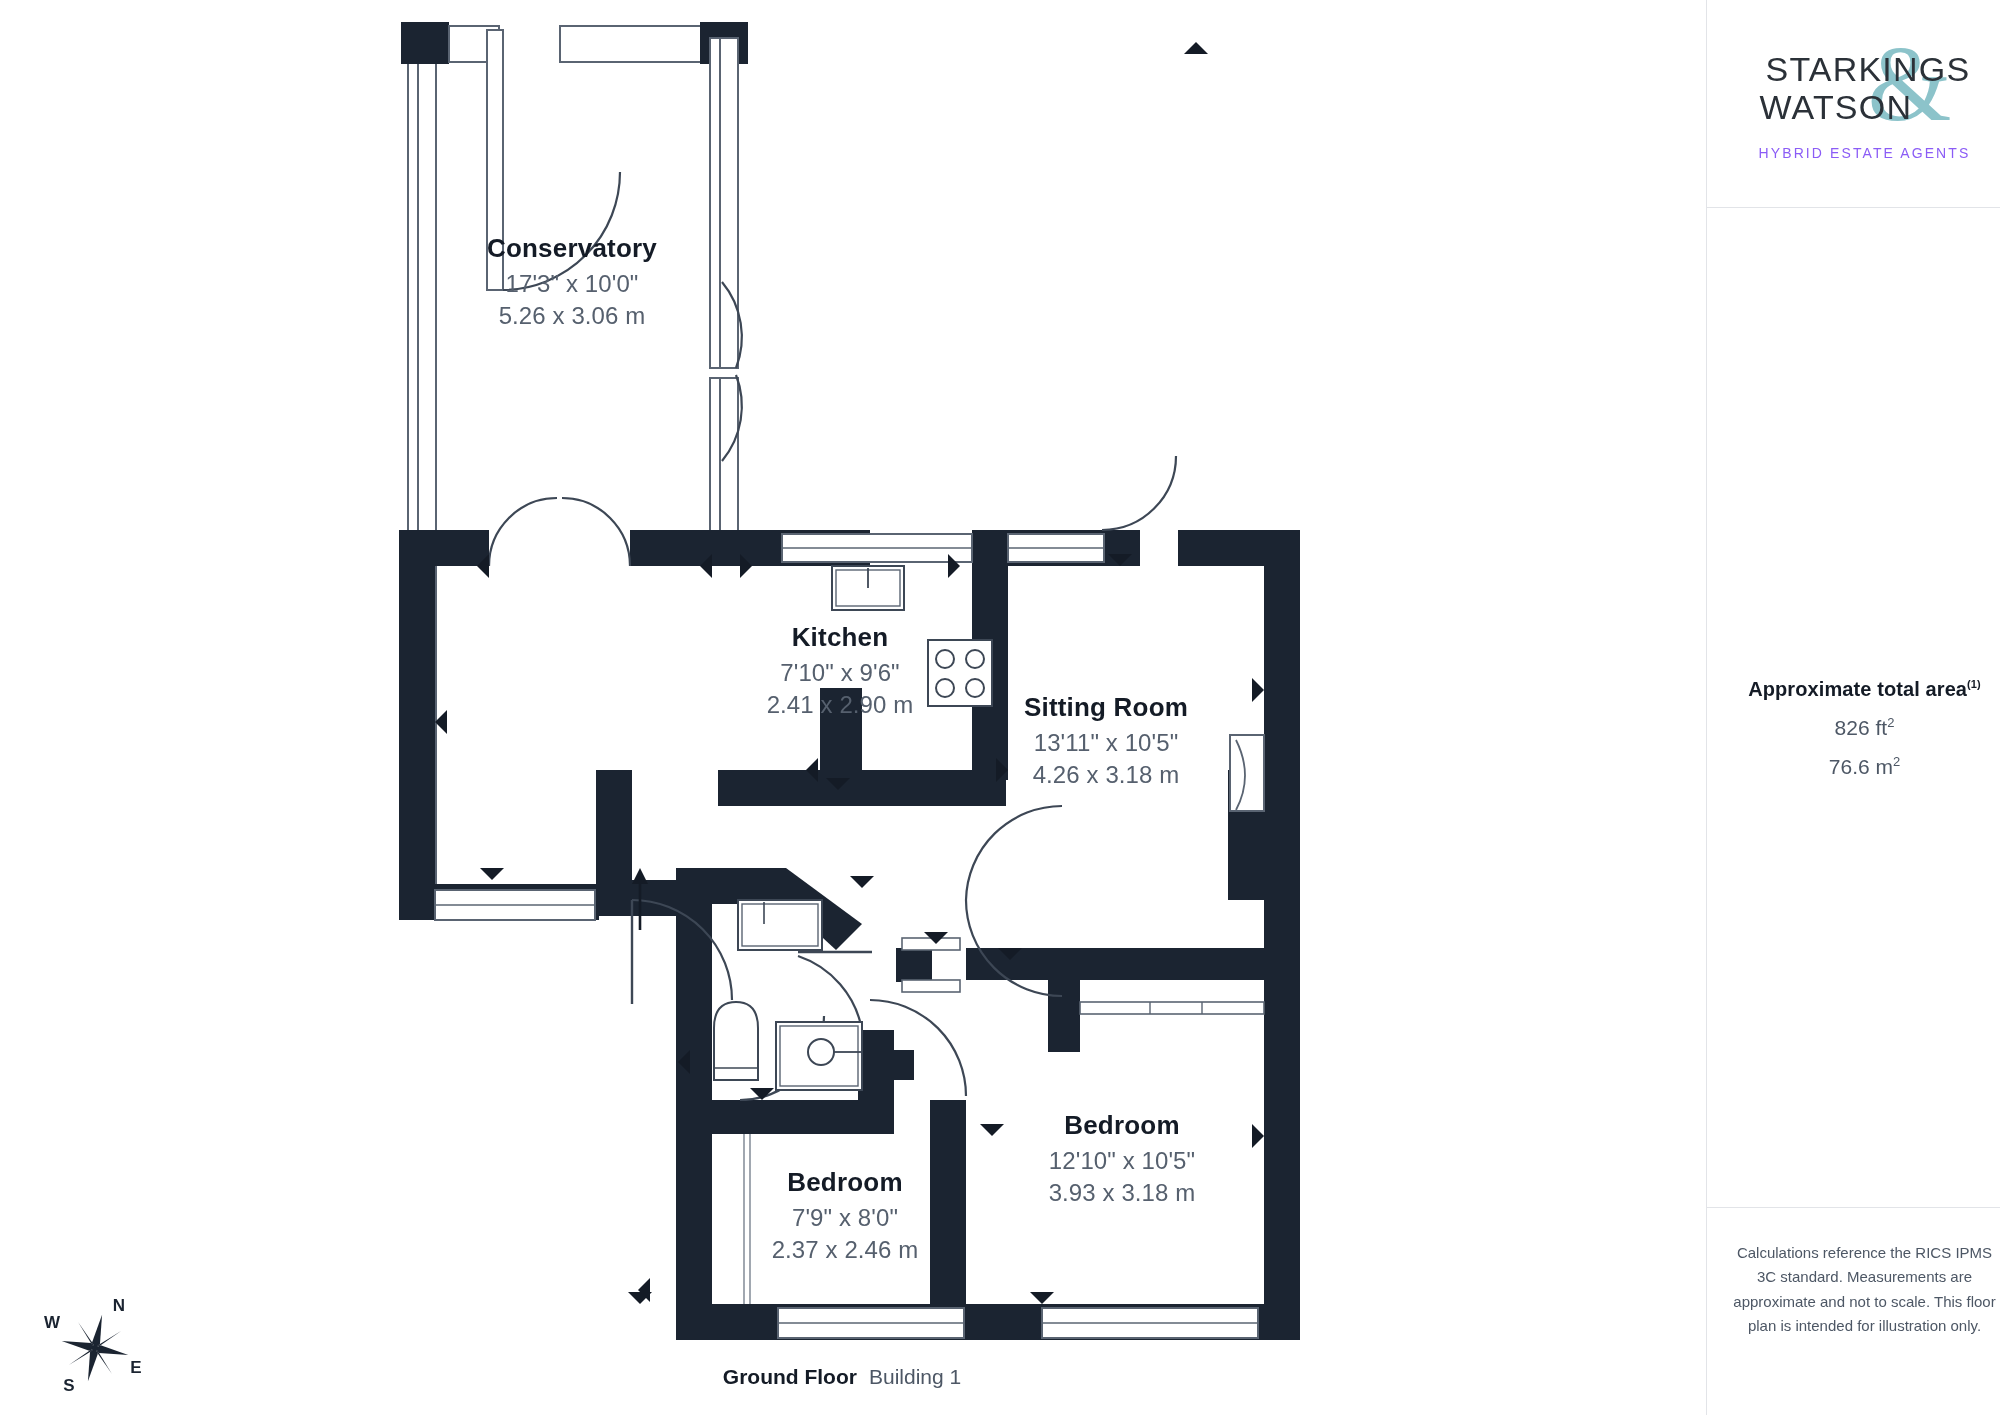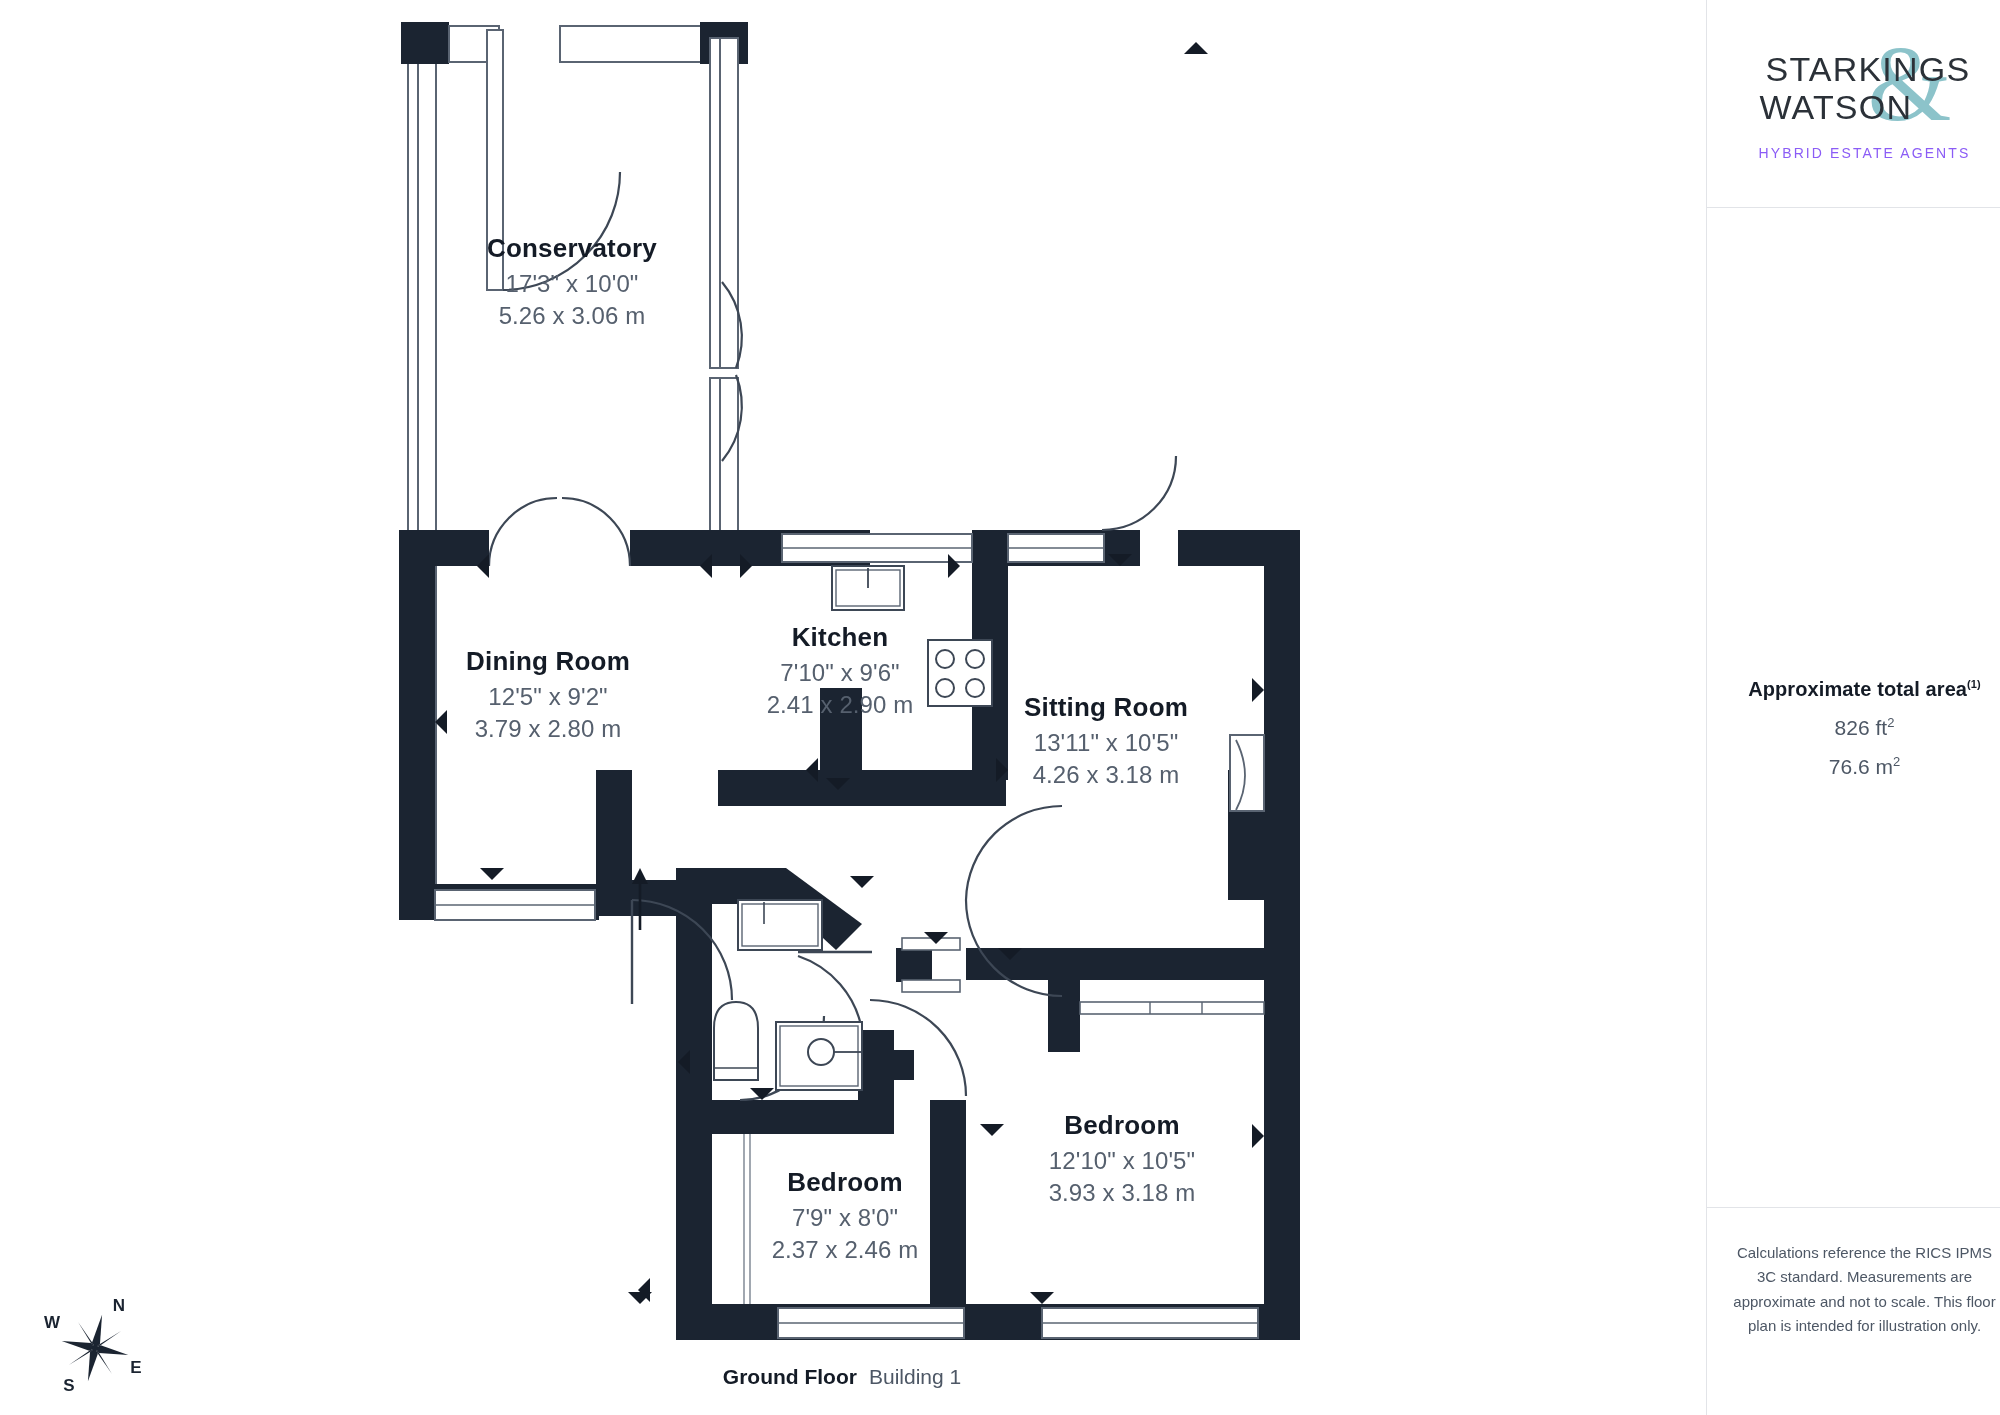--- a/index.html
+++ b/index.html
@@ -387,25 +387,20 @@
         <polygon points="640,868 632,884 648,884" fill="#141b26"></polygon>
       </g>
     </svg>
 
     <div class="room-label" style="left:572px; top:281px;">
       <div class="room-name">Conservatory</div>
       <div class="room-dim">17'3" x 10'0"</div>
       <div class="room-dim">5.26 x 3.06 m</div>
     </div>
 
-    <div class="room-label" style="left:548px; top:694px;">
-      <div class="room-name">Dining Room</div>
-      <div class="room-dim">12'5" x 9'2"</div>
-      <div class="room-dim">3.79 x 2.80 m</div>
-    </div>
 
     <div class="room-label" style="left:840px; top:670px;">
       <div class="room-name">Kitchen</div>
       <div class="room-dim">7'10" x 9'6"</div>
       <div class="room-dim">2.41 x 2.90 m</div>
     </div>
 
     <div class="room-label" style="left:1106px; top:740px;">
       <div class="room-name">Sitting Room</div>
       <div class="room-dim">13'11" x 10'5"</div>

